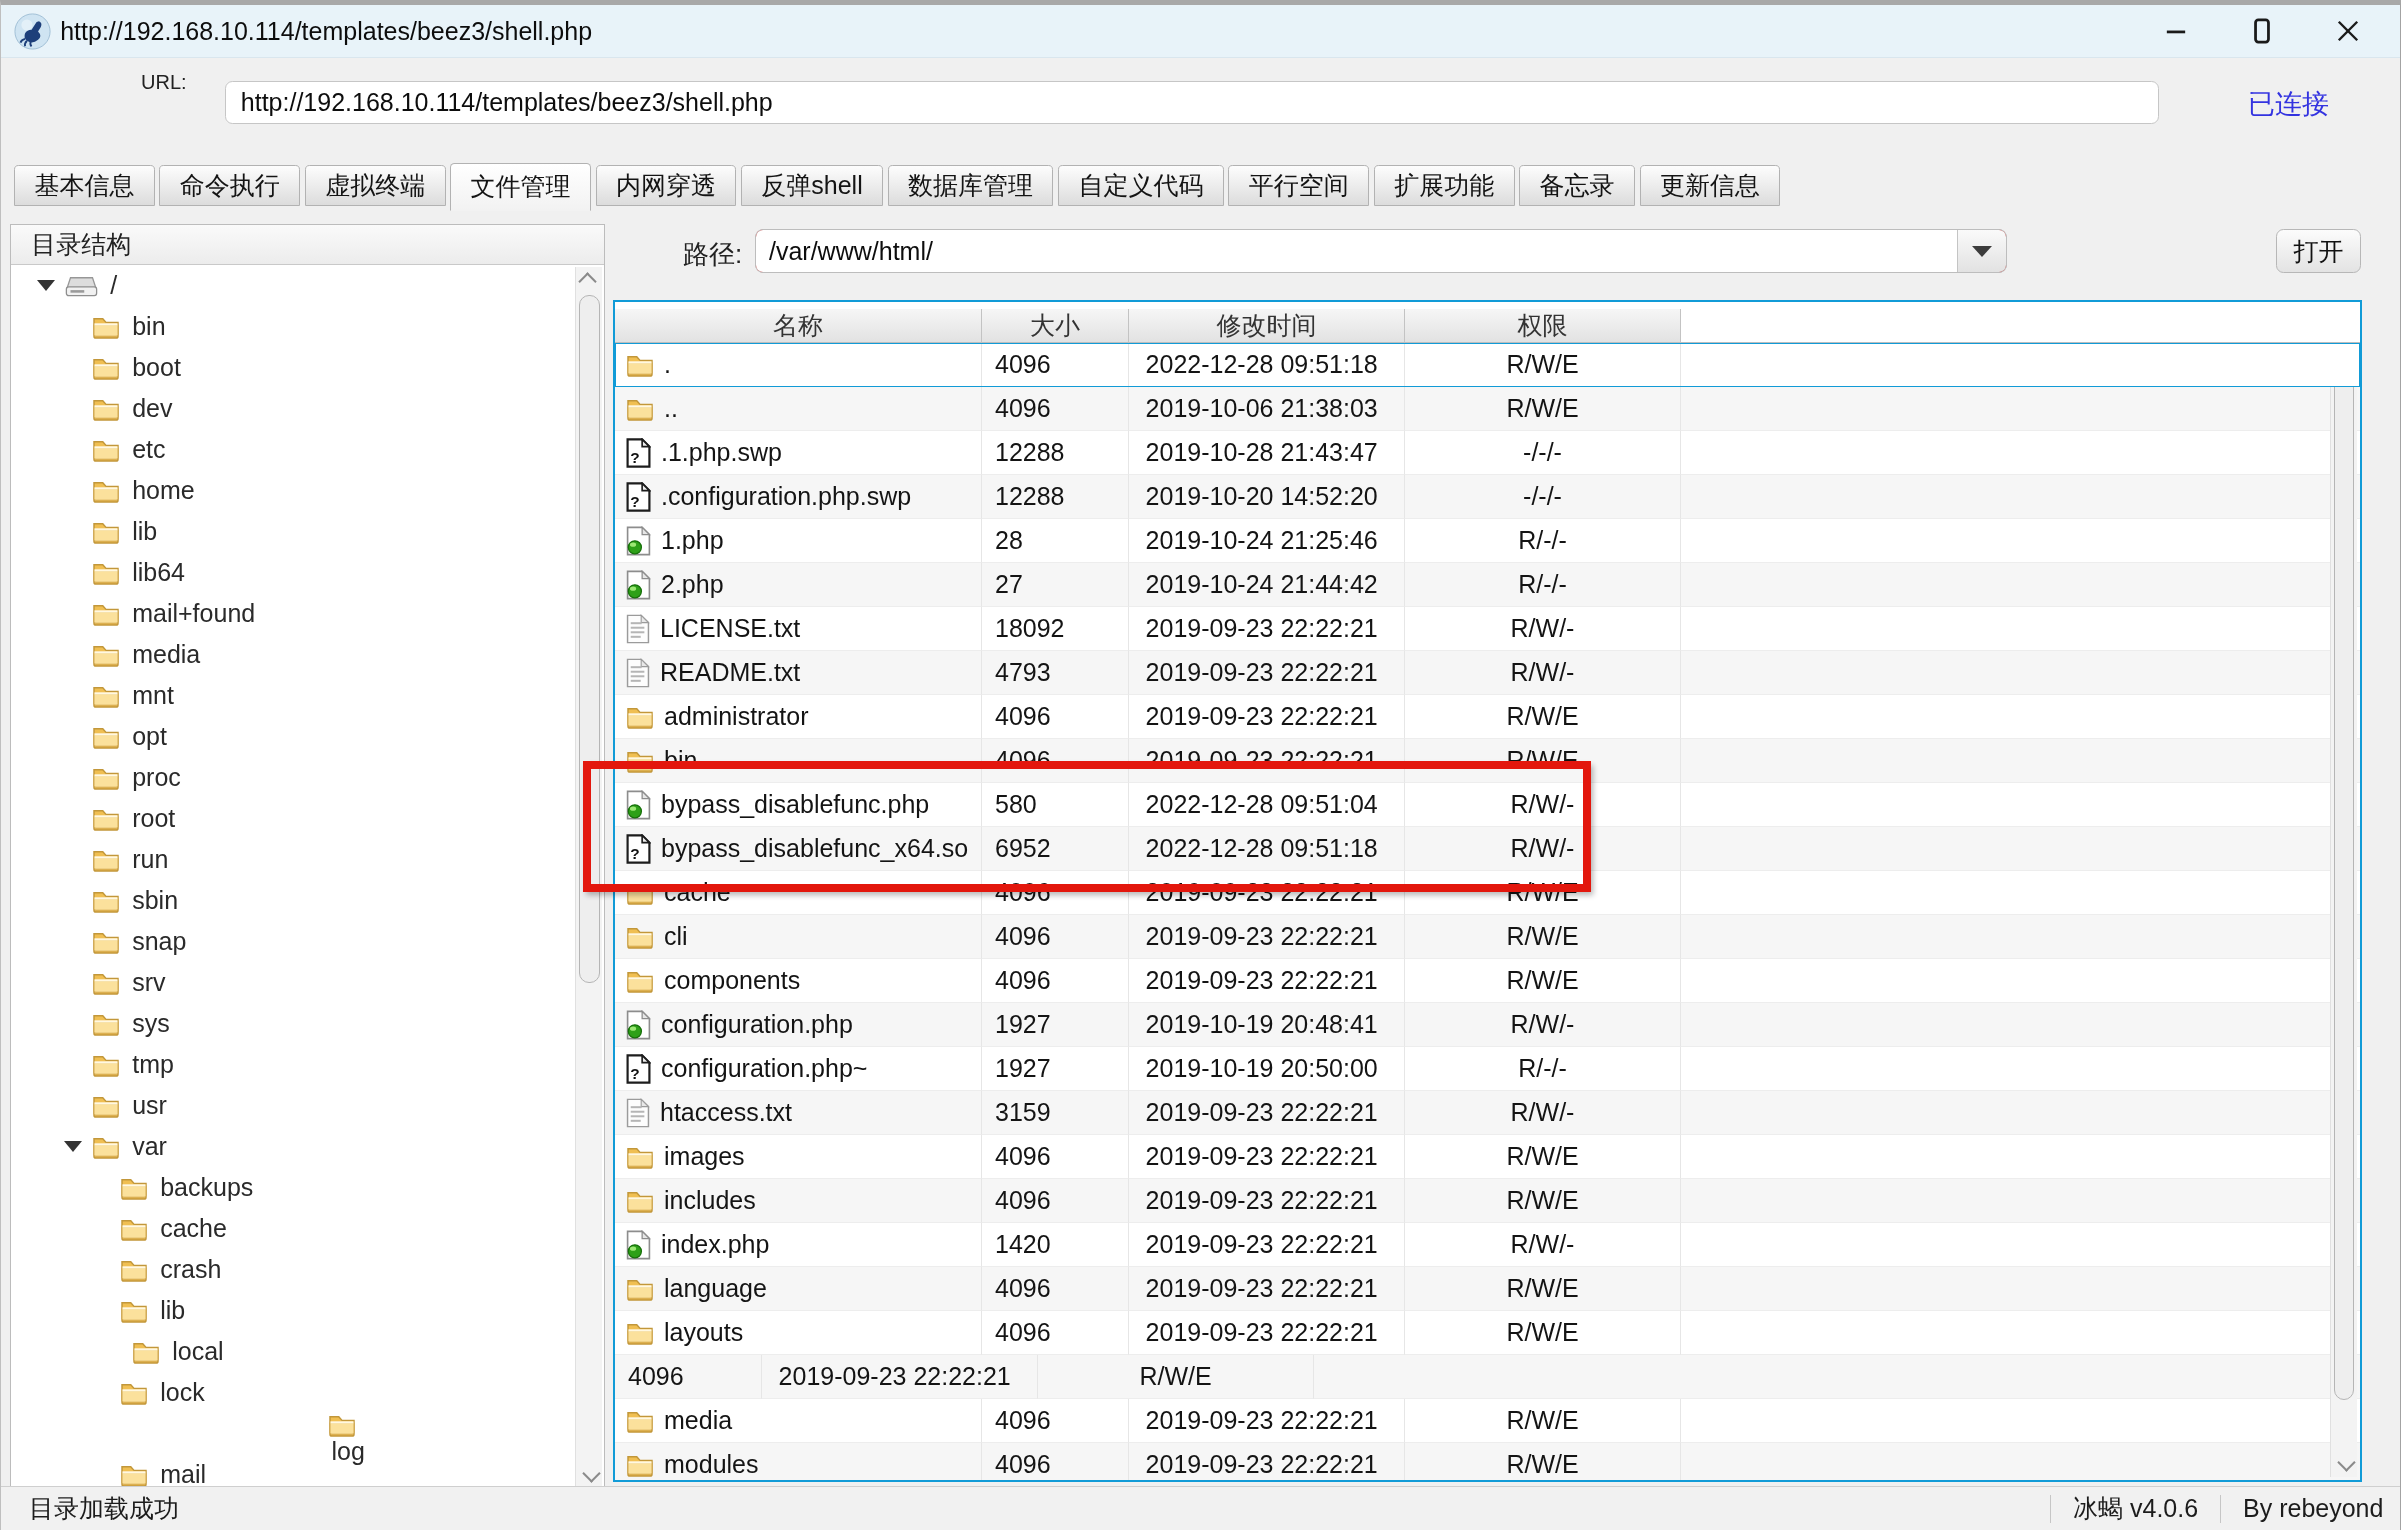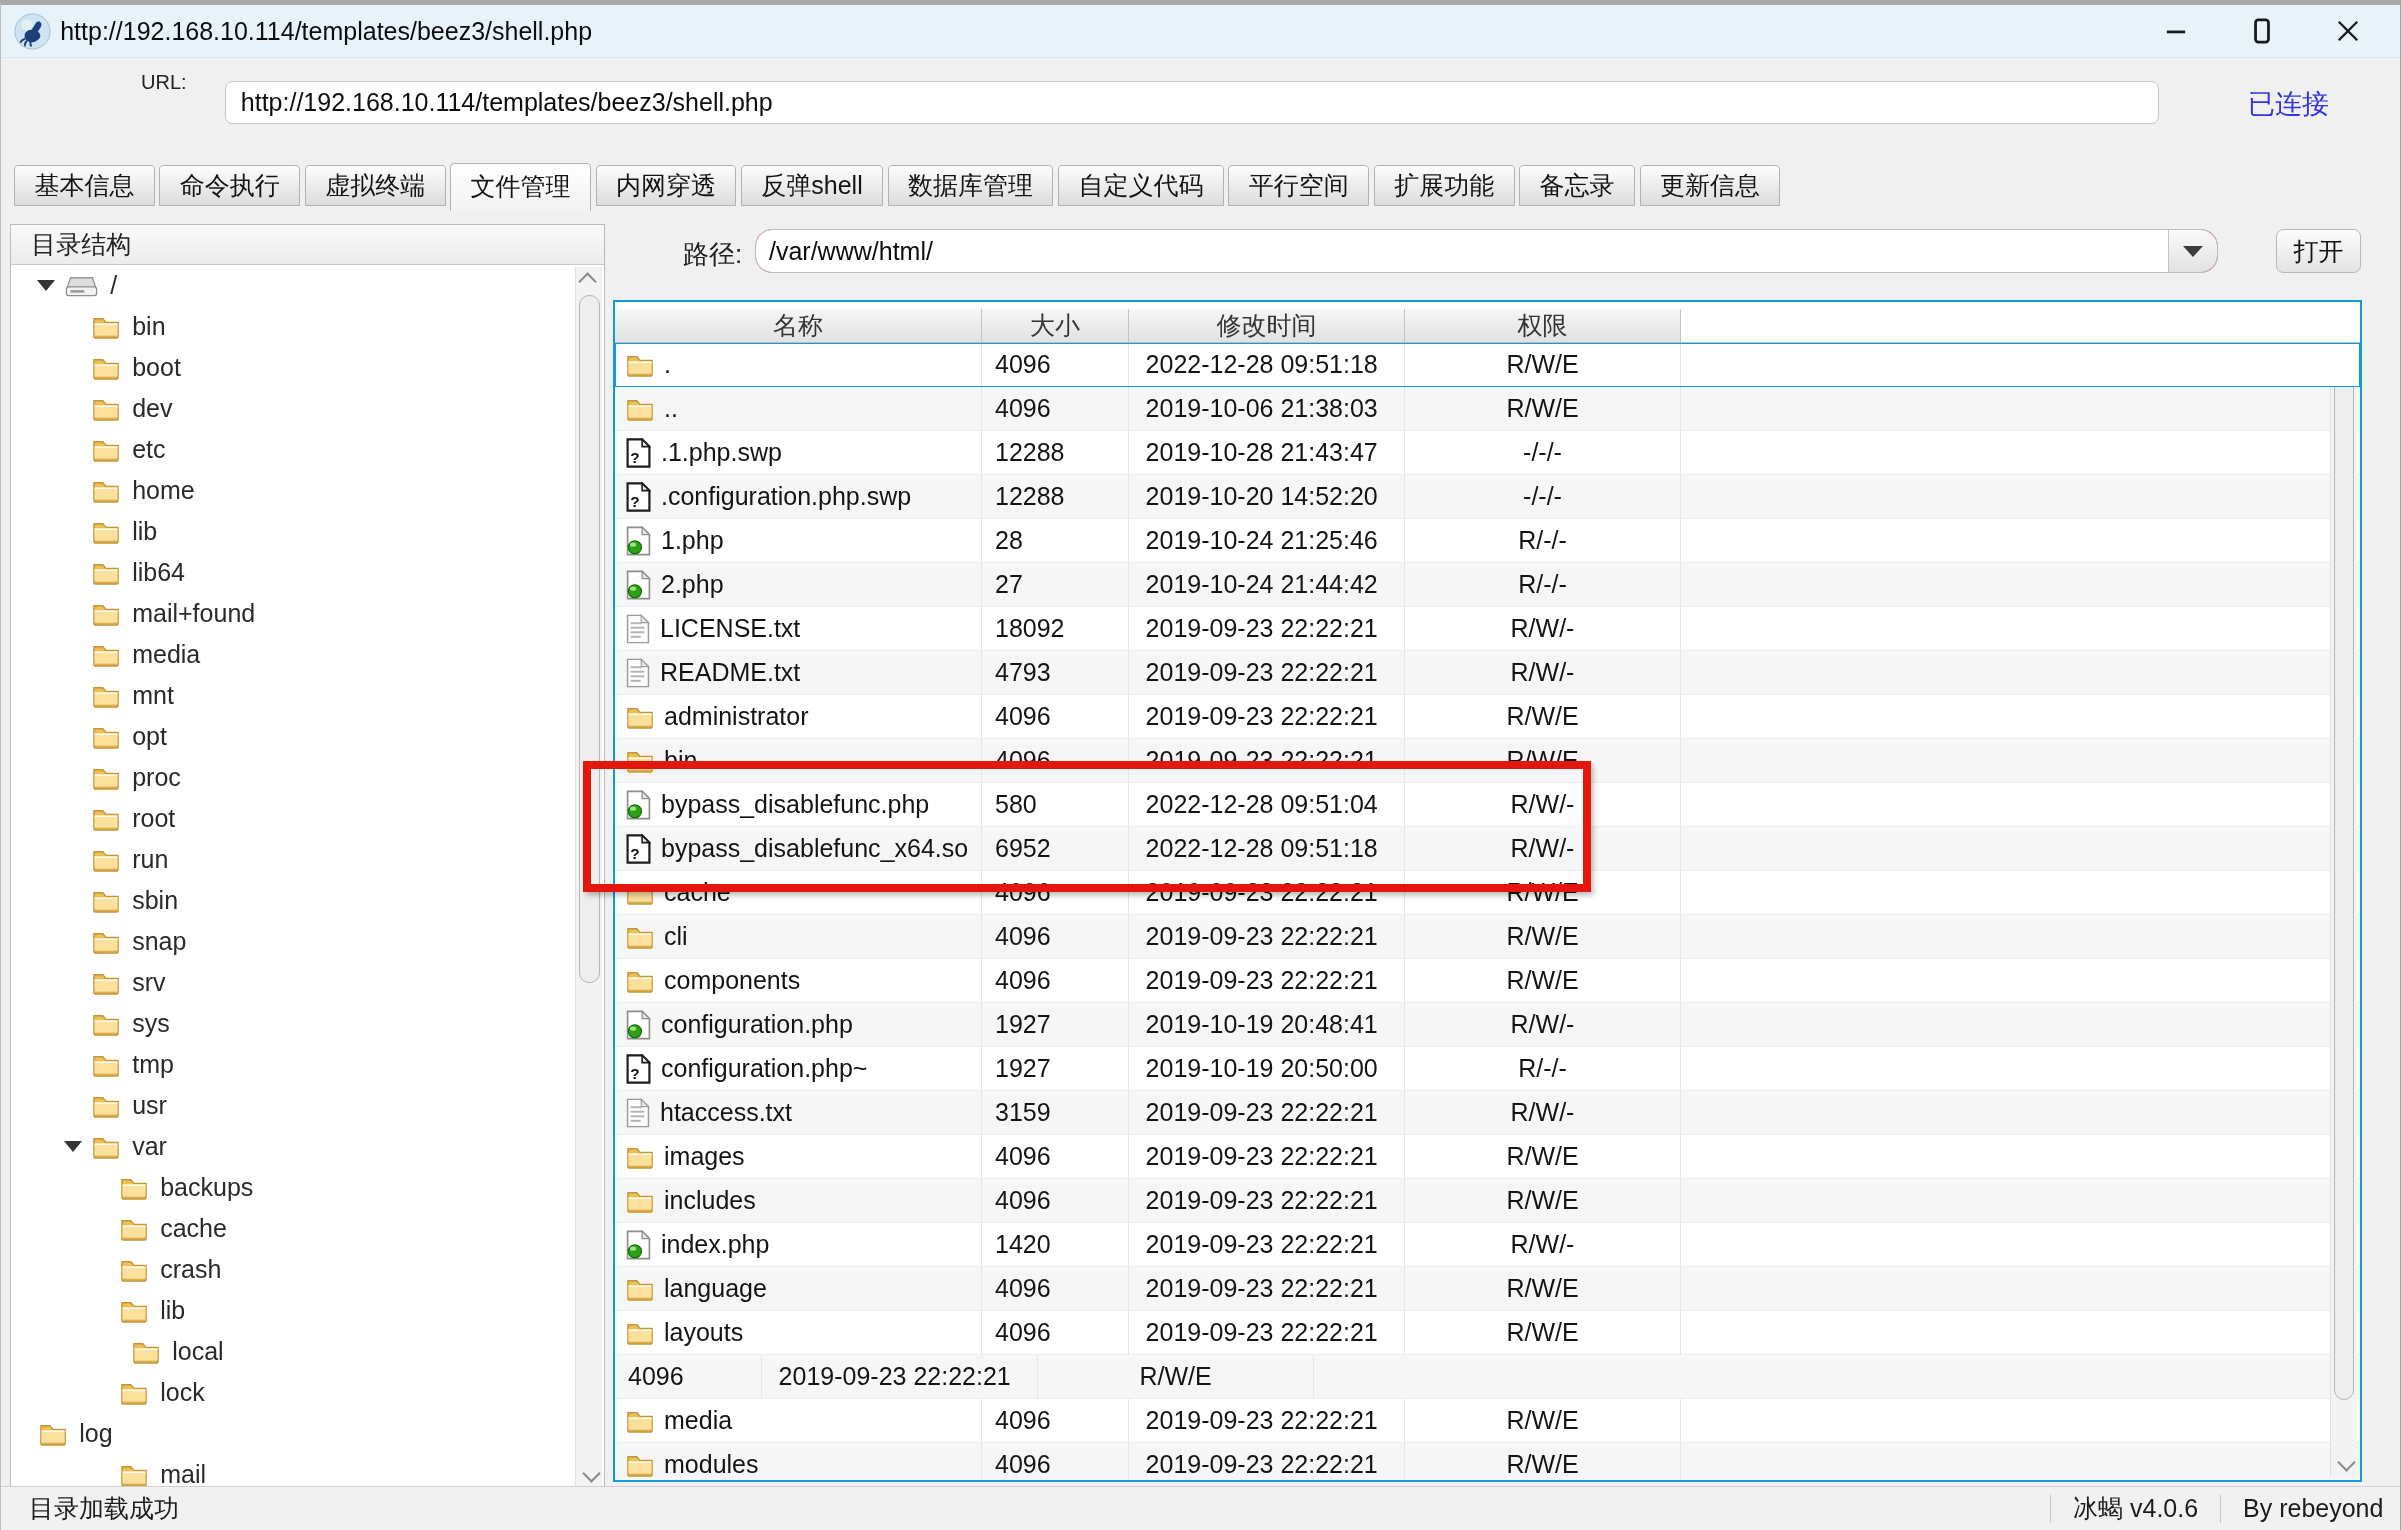--- a/index.html
+++ b/index.html
@@ -42,22 +42,22 @@
   .tree-icon{margin-right:12px;display:flex;align-items:center;flex:0 0 auto;}
   
   .vscroll{position:absolute;top:1.8px;bottom:1.8px;width:26px;background:#f3f3f3;border-left:0.9px solid #e0e0e0;}
   .vscroll .sb-btn{position:absolute;left:0;width:26px;height:26px;display:flex;align-items:center;justify-content:center;}
   .sb-up{top:0;} .sb-down{bottom:0;}
   .chev{width:11px;height:11px;border-left:2.8px solid #8a8a8a;border-top:2.8px solid #8a8a8a;}
   .chev.up{transform:rotate(45deg) translateY(2.8px);} .chev.down{transform:rotate(225deg) translateY(2.8px);}
   .sb-thumb{position:absolute;left:2.8px;width:18.4px;background:#eeeeee;border:0.9px solid #b5b5b5;border-radius:10px;}
   
   .path-label{position:absolute;left:682px;top:232px;font-size:26px;color:#222;}
-  .path-combo{position:absolute;left:754px;top:224px;width:1463px;height:44px;box-sizing:border-box;
-    border:1.8px solid #bdbdbd;border-radius:17px;background:#b91c1c;display:flex;overflow:hidden;}
+  .path-combo{position:absolute;left:754px;top:224px;width:1252px;height:44px;box-sizing:border-box;
+    border:1.8px solid #bdbdbd;border-radius:8px;background:#b91c1c;display:flex;overflow:hidden;}
   .path-input{flex:1;border:none;outline:none;font-size:25px;padding:0 13px;color:#0d0d0d;background:#fff;
     font-family:"Liberation Sans","DejaVu Sans",sans-serif;}
   .combo-btn{width:48px;background:linear-gradient(#fafafa,#e2e2e2);border-left:0.9px solid #c4c4c4;
     display:flex;align-items:center;justify-content:center;}
   .combo-tri{width:0;height:0;border-left:10px solid transparent;border-right:10px solid transparent;border-top:11px solid #3c3c3c;}
   .open-btn{position:absolute;left:2275px;top:224px;width:85px;height:44px;box-sizing:border-box;font-size:25px;
     border:1.8px solid #b7b7b7;border-radius:7.4px;background:linear-gradient(#fcfcfc,#e3e3e3);color:#111;
     display:flex;align-items:center;justify-content:center;}
   
   .file-table{position:absolute;left:612px;top:295px;width:1749px;height:1182px;box-sizing:border-box;
@@ -451,21 +451,21 @@
           <span class="tree-arrow"></span>
           <span class="tree-icon">
             <svg width="28" height="24" viewBox="0 0 30 26">
               <path d="M2 4 h9.5 l3.5 4 h13 v15 a2 2 0 0 1 -2 2 h-22 a2 2 0 0 1 -2 -2 z" fill="#f0bf52" stroke="#c2973a" stroke-width="1.6"></path>
               <path d="M2 10.5 h26 v10.5 a2 2 0 0 1 -2 2 h-22 a2 2 0 0 1 -2 -2 z" fill="#fbe19c" stroke="#cfa449" stroke-width="1"></path>
               <rect x="2.5" y="9" width="25" height="2.2" fill="#fff8e2"></rect>
             </svg>
           </span>
           <span>lock</span>
         </div>
-        <div class="tree-row" style="">
+        <div class="tree-row" style="padding-left: 81px; flex-direction: column;">
           <span class="tree-arrow"></span>
           <span class="tree-icon">
             <svg width="28" height="24" viewBox="0 0 30 26">
               <path d="M2 4 h9.5 l3.5 4 h13 v15 a2 2 0 0 1 -2 2 h-22 a2 2 0 0 1 -2 -2 z" fill="#f0bf52" stroke="#c2973a" stroke-width="1.6"></path>
               <path d="M2 10.5 h26 v10.5 a2 2 0 0 1 -2 2 h-22 a2 2 0 0 1 -2 -2 z" fill="#fbe19c" stroke="#cfa449" stroke-width="1"></path>
               <rect x="2.5" y="9" width="25" height="2.2" fill="#fff8e2"></rect>
             </svg>
           </span>
           <span>log</span>
         </div>

